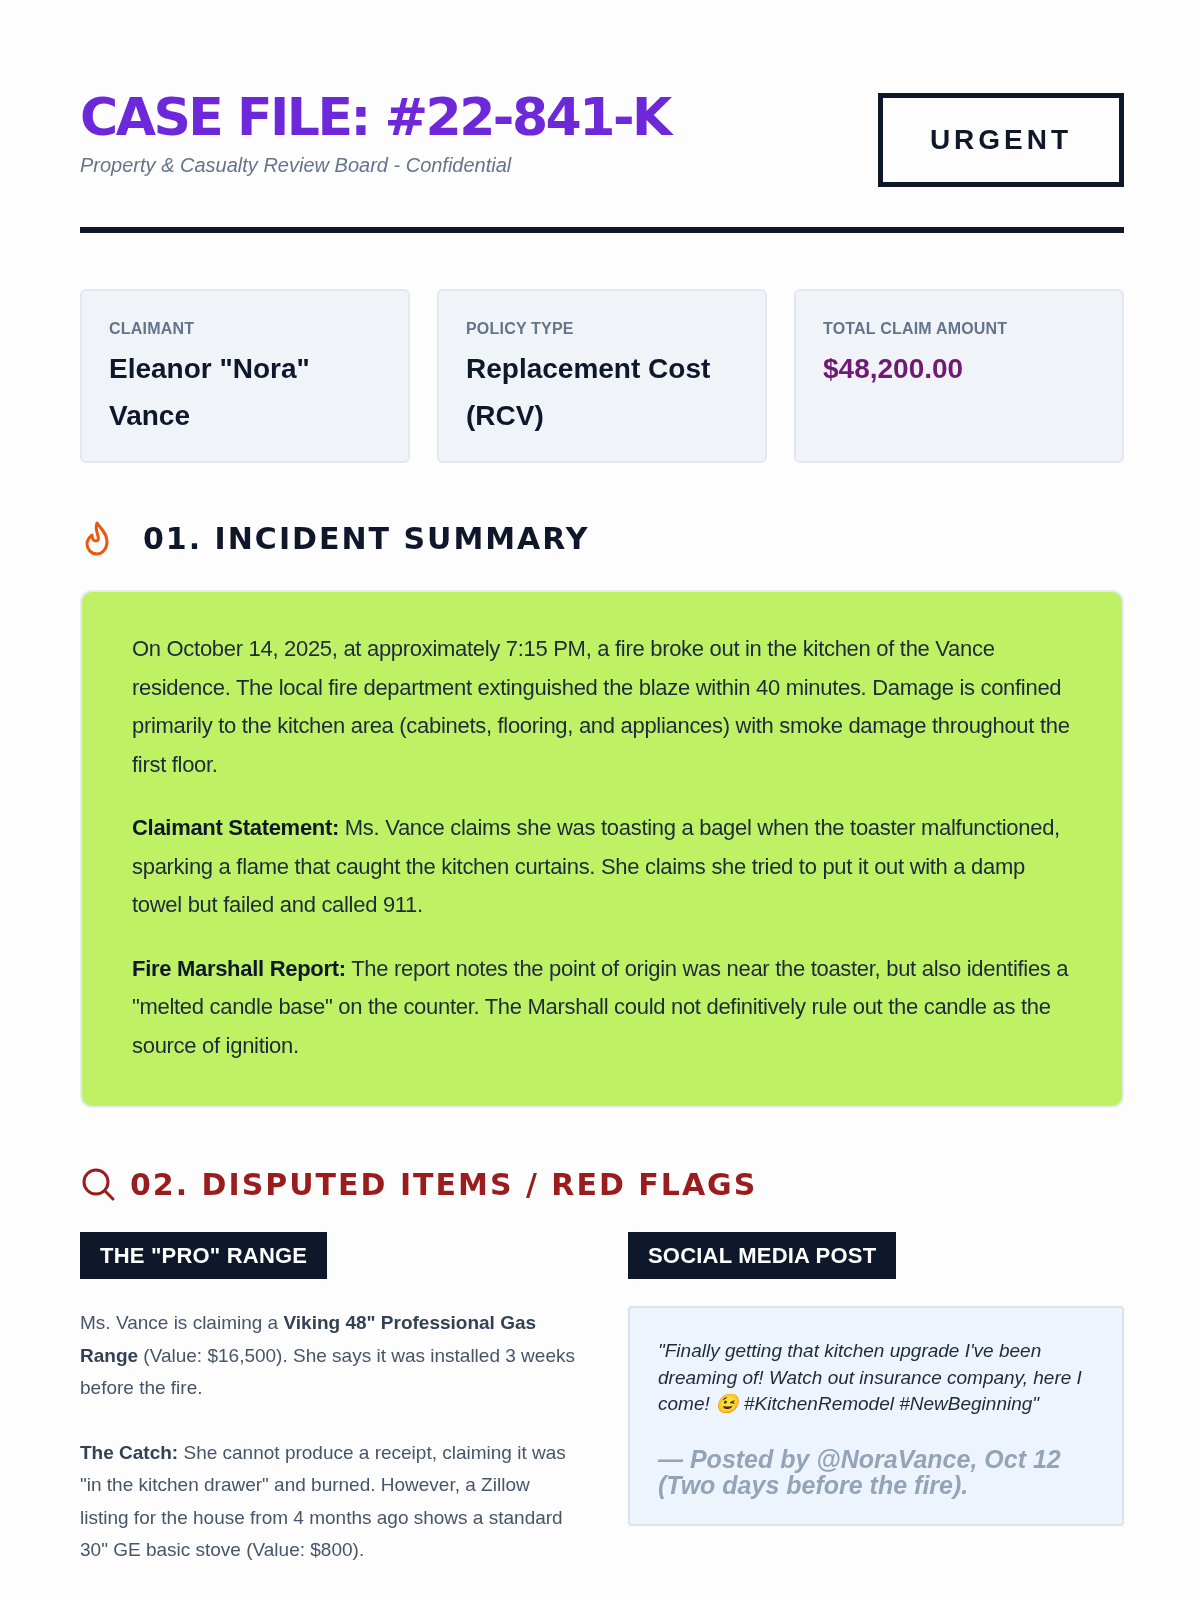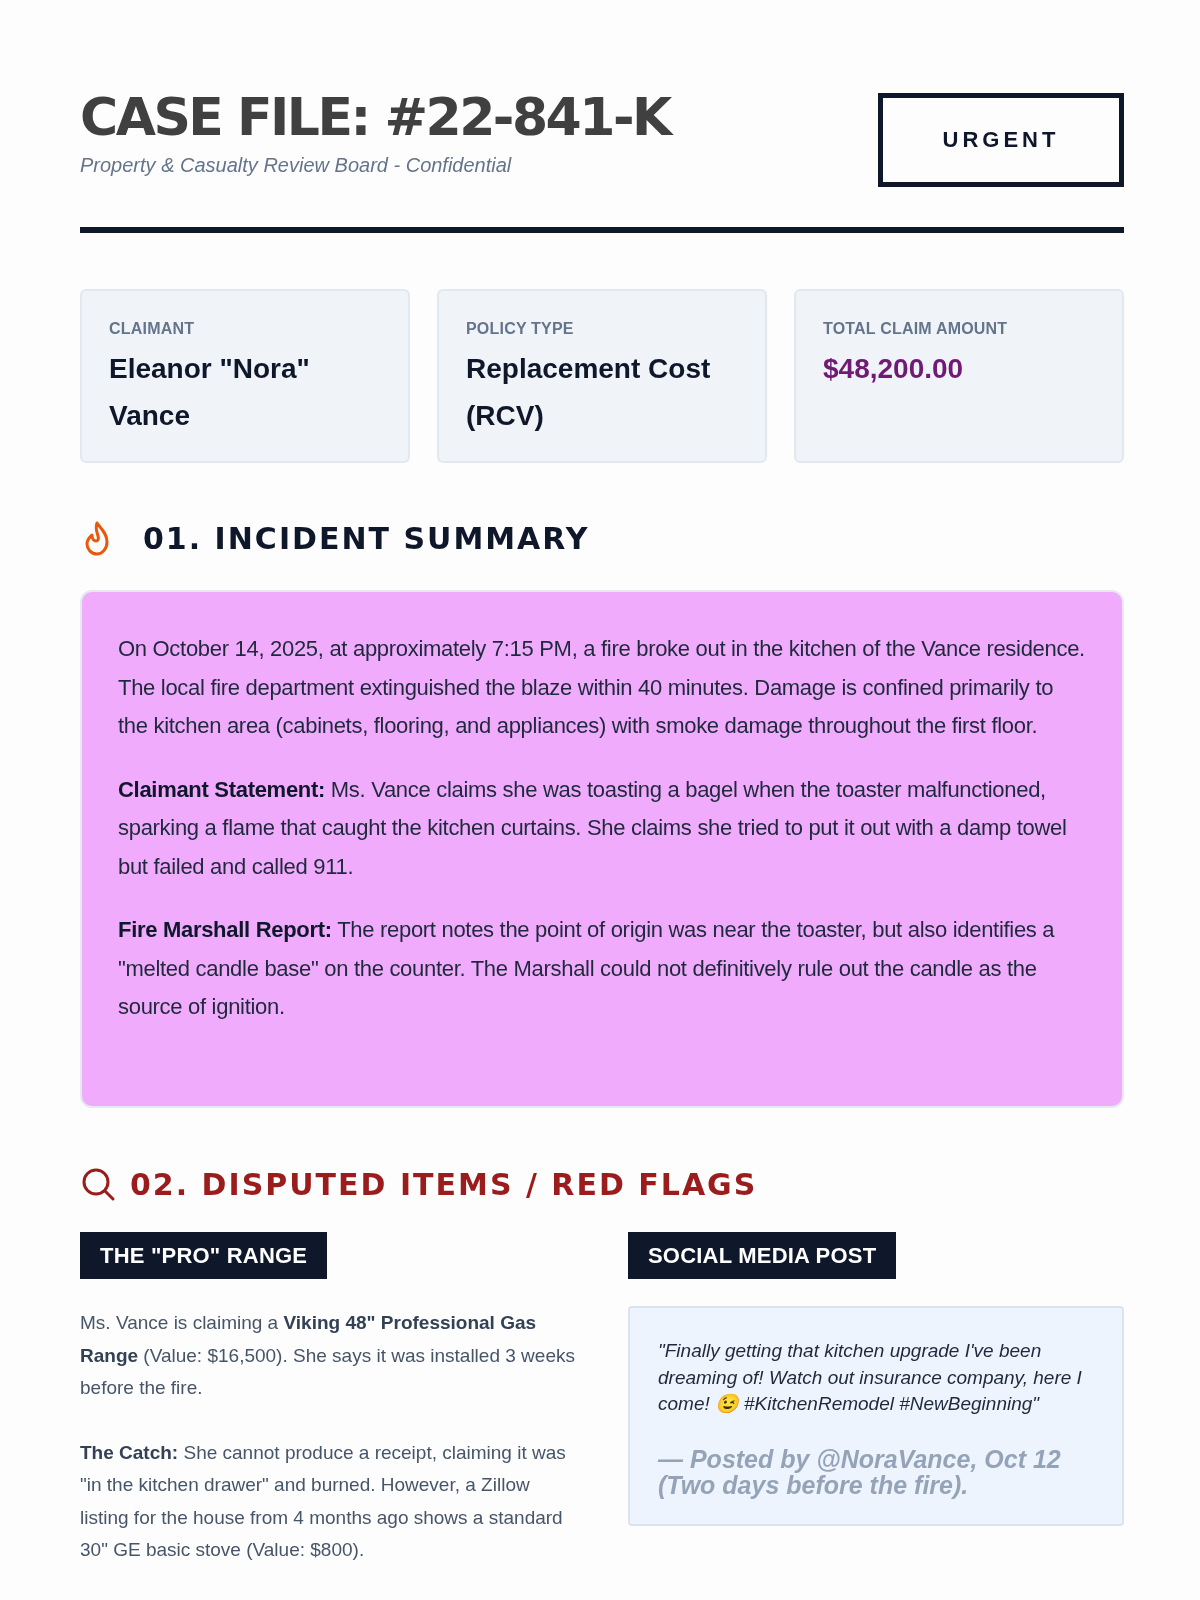--- a/index.html
+++ b/index.html
@@ -4,46 +4,46 @@
 <style>
   * { box-sizing: border-box; margin: 0; padding: 0; }
   html, body { width: 1200px; height: 1600px; background: #fdfdfe; overflow: hidden; }
   body { font-family: "Liberation Sans", sans-serif; color: #0f172a; position: relative; }
 
   .page { position: absolute; left: 80px; top: 0; width: 1044px; }
 
   
   .header { position: absolute; left: 0; top: 86px; width: 1044px; height: 104px; }
   .title { position: absolute; left: 0; top: 0; font-family: "DejaVu Sans", sans-serif; font-weight: bold;
-           font-size: 52px; letter-spacing: -2.5px; color: #404040; line-height: 62px; white-space: nowrap; }
+           font-size: 52px; letter-spacing: -2.5px; color: #6d28d9; line-height: 62px; white-space: nowrap; }
   .subtitle { position: absolute; left: 0; top: 68px; font-style: italic; font-size: 20px; color: #64748b; white-space: nowrap; }
   .urgent { position: absolute; right: 0; top: 7px; width: 246px; height: 94px; border: 5px solid #0f172a;
             display: flex; align-items: center; justify-content: center;
-            font-weight: bold; font-size: 22px; letter-spacing: 4px; color: #0f172a; }
+            font-weight: bold; font-size: 28px; letter-spacing: 4px; color: #0f172a; }
   .divider { position: absolute; left: 0; top: 227px; width: 1044px; height: 6px; background: #0f172a; }
 
   
   .cards { position: absolute; left: 0; top: 289px; width: 1044px; display: flex; gap: 27px; }
   .card { flex: 1; height: 174px; background: #f0f4f9; border: 2px solid #e2e8f0; border-radius: 6px; padding: 28px 27px; }
   .card-label { font-weight: bold; font-size: 16px; color: #64748b; text-transform: uppercase; letter-spacing: 0.2px; line-height: 20px; }
   .card-value { margin-top: 6px; font-weight: bold; font-size: 28px; line-height: 47px; color: #0f172a; }
   .card-value.red { color: #701a75; }
 
   
   .section-h { position: absolute; left: 0; display: flex; align-items: center; gap: 14px; white-space: nowrap; }
   .section-h .txt { font-family: "DejaVu Sans", sans-serif; font-weight: bold; font-size: 30px; letter-spacing: 2px; }
   .s1 { top: 518px; gap: 27px; }
   .s1 .txt { color: #0f172a; }
   .s2 { top: 1164px; }
   .s2 .txt { color: #9b1c1c; }
   .icon { width: 36px; height: 40px; display: inline-block; }
 
   
-  .incident { position: absolute; left: 0; top: 590px; width: 1044px; height: 518px; background: #f0abfc;
-              border: 2px solid #e5e9f0; border-radius: 12px; padding: 38px 36px; }
+  .incident { position: absolute; left: 0; top: 590px; width: 1044px; height: 518px; background: #bef264;
+              border: 2px solid #e5e9f0; border-radius: 12px; padding: 38px 50px; }
   .incident p { font-size: 22px; line-height: 38.5px; color: #1e293b; margin-bottom: 25px; letter-spacing: -0.3px; }
   .incident p b { color: #0f172a; }
 
   
   .col-left { position: absolute; left: 0; top: 1232px; width: 500px; }
   .col-right { position: absolute; left: 548px; top: 1232px; width: 596px; }
   .tag { display: inline-block; background: #0f172a; color: #ffffff; font-weight: bold; font-size: 22px;
          height: 47px; line-height: 47px; padding: 0 20px; letter-spacing: 0.2px; }
   .left-text { margin-top: 28px; font-size: 19px; line-height: 32.5px; color: #475569; width: 500px; }
   .left-text b { color: #334155; }

